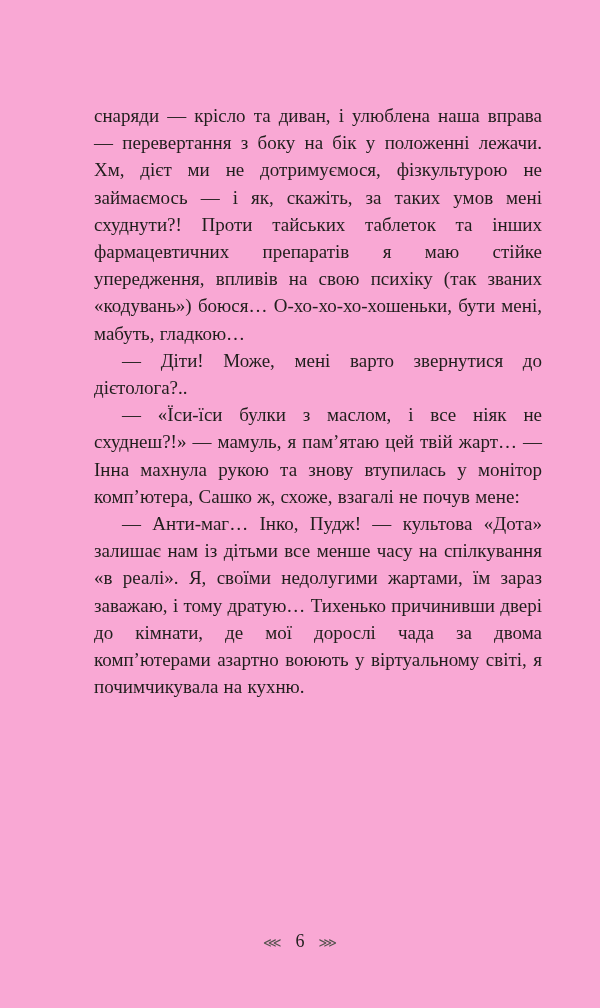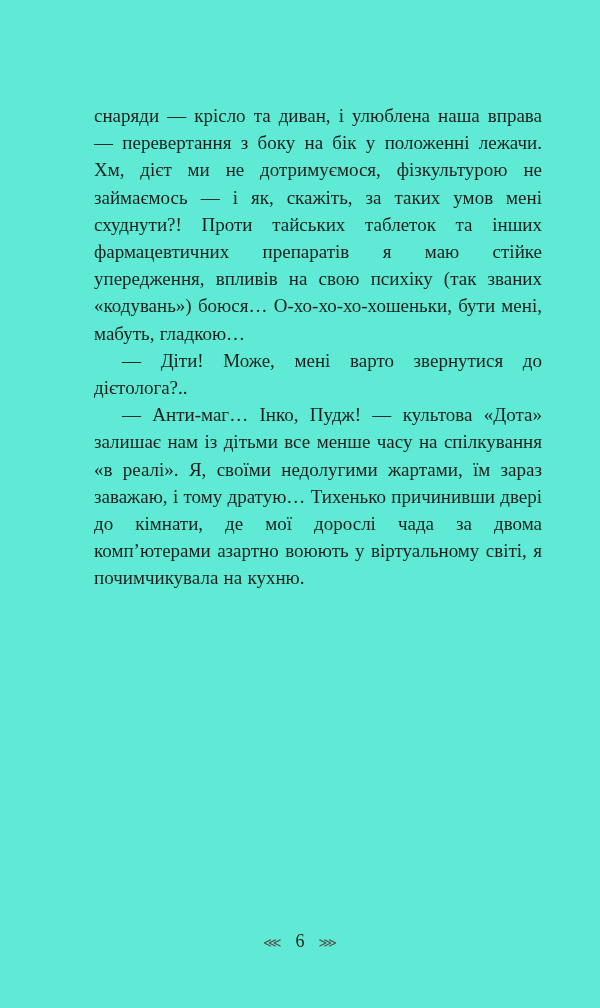--- a/index.html
+++ b/index.html
@@ -11,21 +11,21 @@
     height: 1008px;
     background: #fdfcfa;
     overflow: hidden;
   }
   .book-page {
     position: relative;
     width: 600px;
     height: 1008px;
     box-sizing: border-box;
     padding: 102px 58px 0 94px;
-    background: #5eead4;
+    background: #f9a8d4;
     font-family: "Liberation Serif", "DejaVu Serif", serif;
     color: #201f1d;
   }
   .body-text p {
     margin: 0;
     font-size: 19px;
     line-height: 27.2px;
     text-align: justify;
     text-indent: 28px;
     hyphens: auto;
@@ -61,20 +61,21 @@
   }
 </style>
 </head>
 <body>
 
 <div class="book-page">
 
   <div class="body-text">
     <p class="no-indent">снаряди — крісло та диван, і улюблена наша вправа — перевертання з боку на бік у положенні лежачи. Хм, дієт ми не дотримуємося, фізкультурою не займаємось — і як, скажіть, за таких умов мені схуднути?! Проти тайських таблеток та інших фармацевтичних препаратів я маю стійке упередження, впливів на свою психіку (так званих «кодувань») боюся… О-хо-хо-хо-хошеньки, бути мені, мабуть, гладкою…</p>
     <p>— Діти! Може, мені варто звернутися до дієтолога?..</p>
+    <p>— «Їси-їси булки з маслом, і все ніяк не схуднеш?!» — мамуль, я пам’ятаю цей твій жарт… — Інна махнула рукою та знову втупилась у монітор комп’ютера, Сашко ж, схоже, взагалі не почув мене:</p>
     <p>— Анти-маг… Інко, Пудж! — культова «Дота» залишає нам із дітьми все менше часу на спілкування «в реалі». Я, своїми недолугими жартами, їм зараз заважаю, і тому дратую… Тихенько причинивши двері до кімнати, де мої дорослі чада за двома комп’ютерами азартно воюють у віртуальному світі, я почимчикувала на кухню.</p>
   </div>
 
   <div class="page-footer">
     <span class="ornament">⋘</span>
     <span class="page-number">6</span>
     <span class="ornament">⋙</span>
   </div>
 
 </div>

